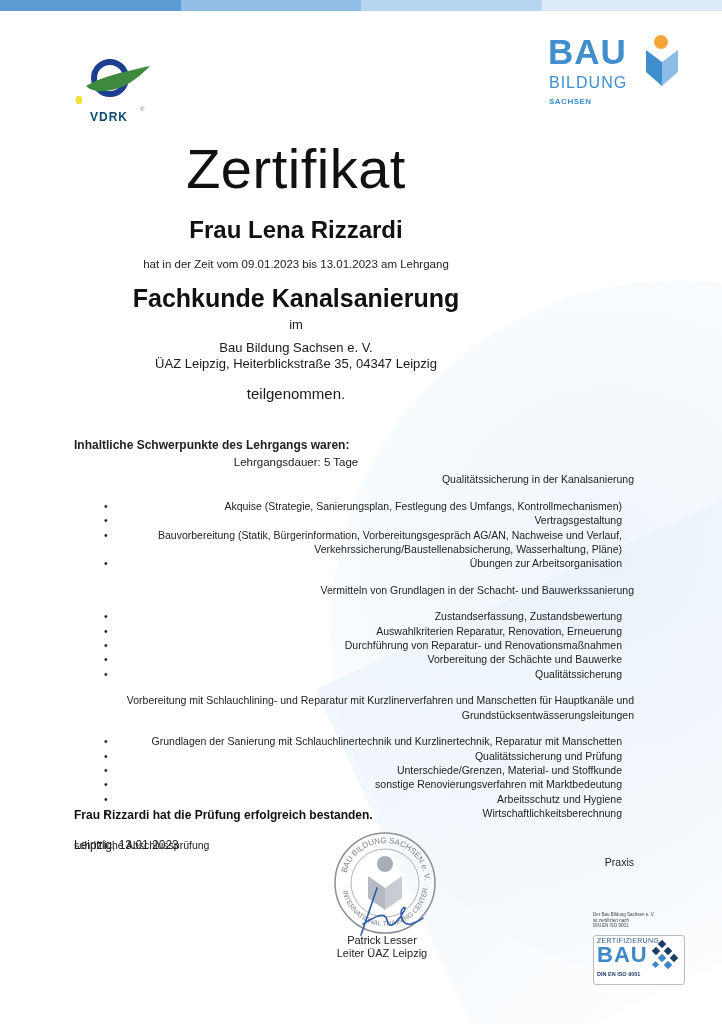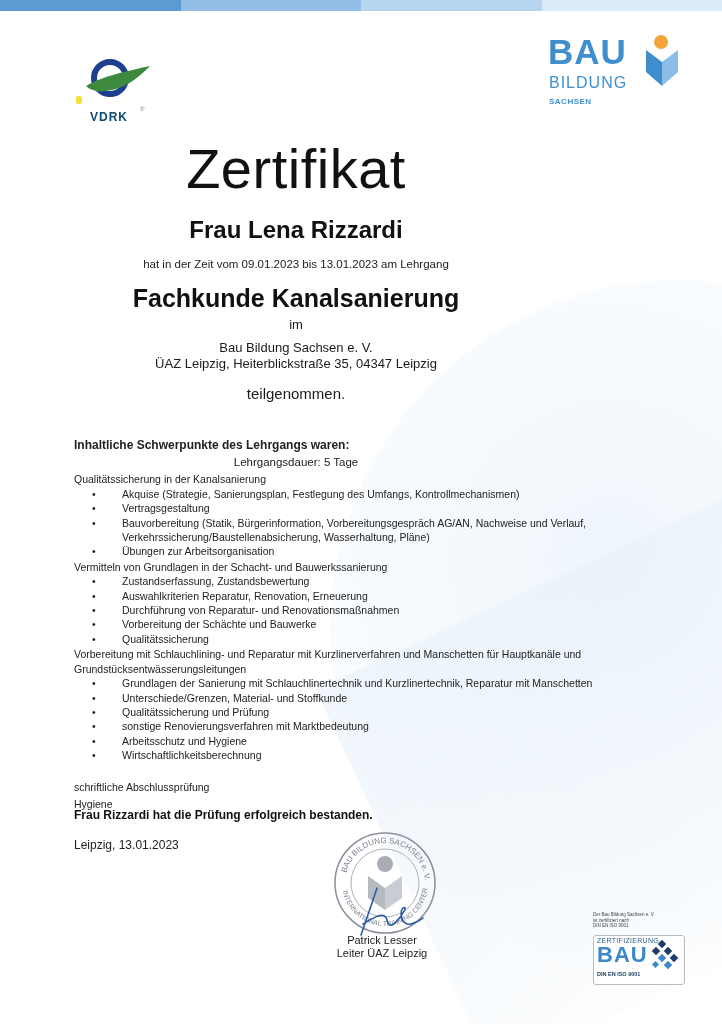--- a/index.html
+++ b/index.html
@@ -33,22 +33,22 @@
   .name { top:216px; font-size:24px; font-weight:bold; color:#111; }
   .period { top:258px; font-size:11.5px; color:#222; }
   .course { top:284px; font-size:25px; font-weight:bold; color:#111; }
   .im { top:317px; font-size:13px; }
   .org1 { top:340px; font-size:13px; }
   .org2 { top:356px; font-size:13px; }
   .teil { top:385px; font-size:15px; }
   .dauer { top:410px; font-size:11.5px;margin-top:46px; }
   .content { position:absolute; left:74px; top:438px; width:560px; font-size:10.5px; line-height:14.4px; color:#222; }
   .content .heading { font-weight:bold; font-size:12px; margin-bottom:20px; }
-  .content .group { margin-top:1px; }
-  .content ul { margin:0; padding-left:48px; list-style:none; }
+  .content .group { margin-top:1px;text-align:right; }
+  .content ul { margin:12px; padding-left:48px; list-style:none; }
   .content li { position:relative; padding-left:0; }
   .content li::before { content:"\2022"; position:absolute; left:-30px; top:0; }
   .content .single { margin-top:17px; margin-bottom:3px; }
   .passed { position:absolute; left:74px; top:808px; font-size:12px; font-weight:bold; color:#111; }
   .place-date { position:absolute; left:74px; top:838px; font-size:12px; color:#222; }
   .stamp { position:absolute; left:330px; top:828px; width:110px; height:110px; }
   .signature { position:absolute; left:355px; top:880px; width:70px; height:60px; }
   .signer { position:absolute; left:312px; top:934px; width:140px; text-align:center; font-size:11px; color:#222; line-height:13px; }
   .cert-small { position:absolute; left:593px; top:912px; font-size:4.5px; line-height:5.5px; color:#444; width:90px; }
   .cert-badge { position:absolute; left:593px; top:935px; width:90px; height:48px; border:1px solid #bbb; border-radius:3px; background:#fff; }
@@ -122,32 +122,32 @@
       <li>Durchführung von Reparatur- und Renovationsmaßnahmen</li>
       <li>Vorbereitung der Schächte und Bauwerke</li>
       <li>Qualitätssicherung</li>
     </ul>
   </div>
 
   <div class="group">
     <div>Vorbereitung mit Schlauchlining- und Reparatur mit Kurzlinerverfahren und Manschetten für Hauptkanäle und Grundstücksentwässerungsleitungen</div>
     <ul>
       <li>Grundlagen der Sanierung mit Schlauchlinertechnik und Kurzlinertechnik, Reparatur mit Manschetten</li>
+      <li>Qualitätssicherung und Prüfung</li>
       <li>Unterschiede/Grenzen, Material- und Stoffkunde</li>
-      <li>Qualitätssicherung und Prüfung</li>
       <li>sonstige Renovierungsverfahren mit Marktbedeutung</li>
       <li>Arbeitsschutz und Hygiene</li>
       <li>Wirtschaftlichkeitsberechnung</li>
     </ul>
   </div>
 
   <div class="single">schriftliche Abschlussprüfung</div>
 
   <div class="group">
-    <div>Hygiene</div>
+    <div>Praxis</div>
   </div>
 </div>
 
 <div class="passed">Frau Rizzardi hat die Prüfung erfolgreich bestanden.</div>
 <div class="place-date">Leipzig, 13.01.2023</div>
 
 <svg class="stamp" viewBox="0 0 110 110">
   <defs>
     <path id="arcTop" d="M 15 55 A 40 40 0 0 1 95 55"></path>
     <path id="arcBot" d="M 12 55 A 43 43 0 0 0 98 55"></path>

